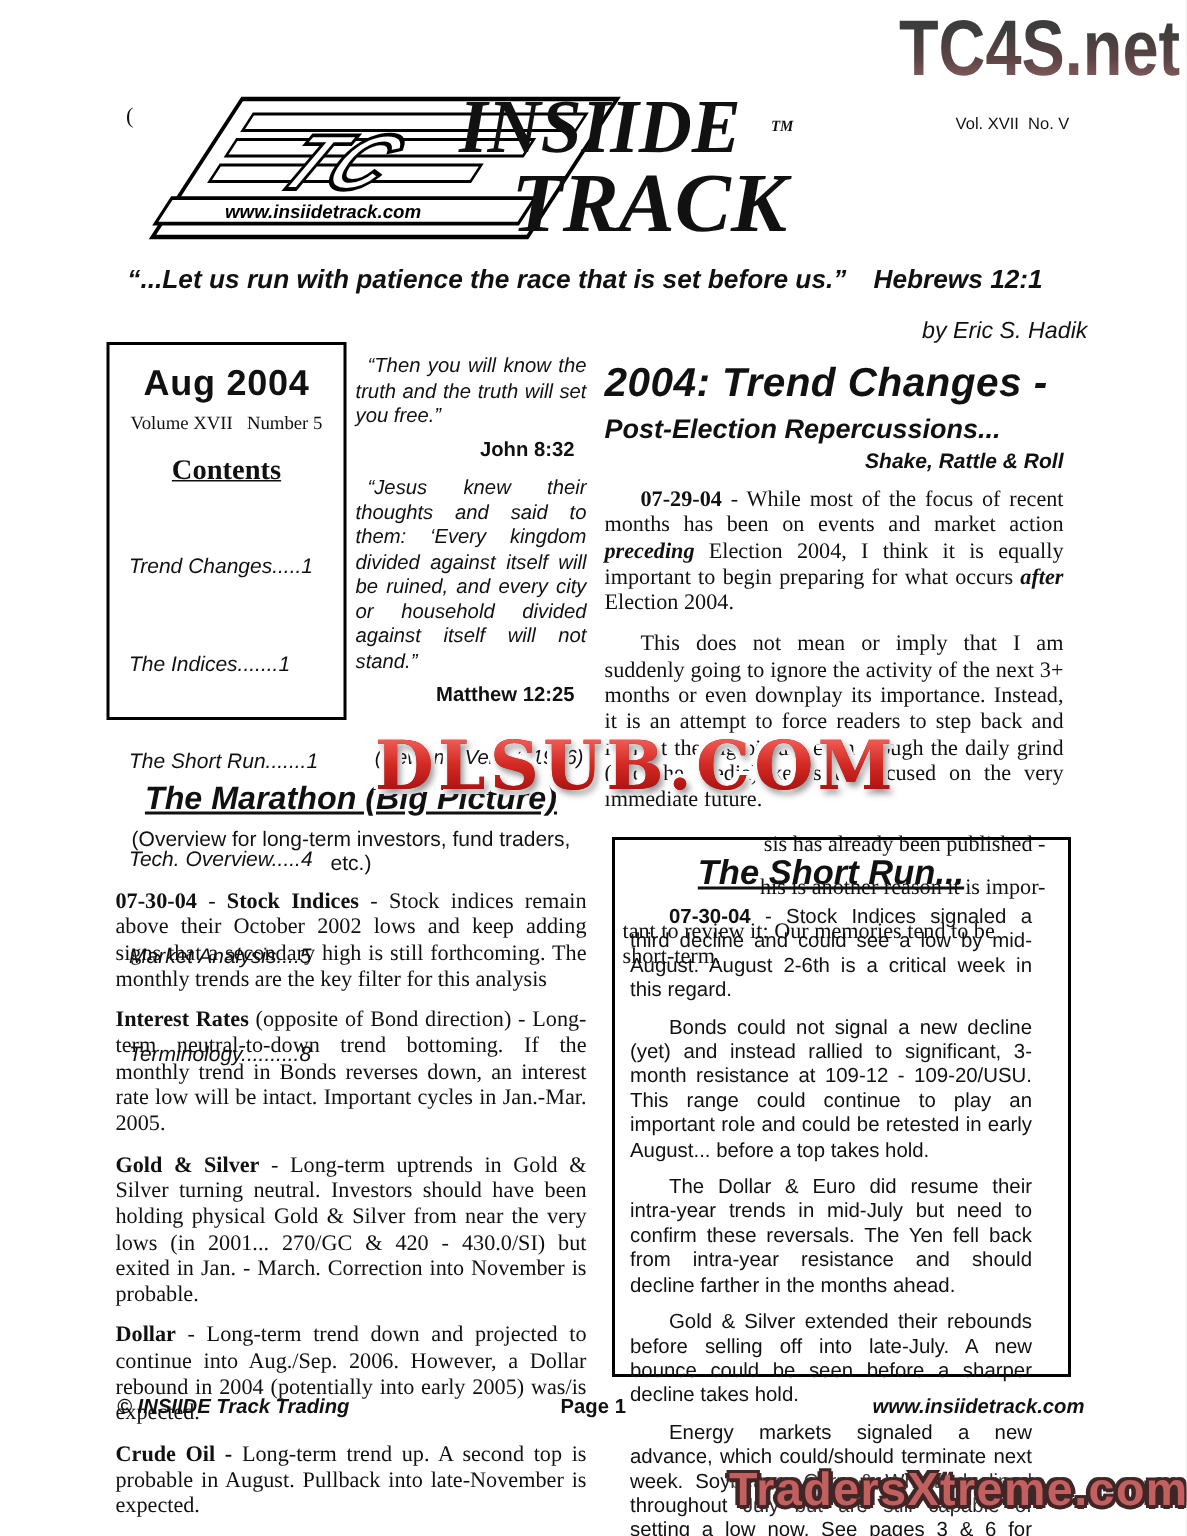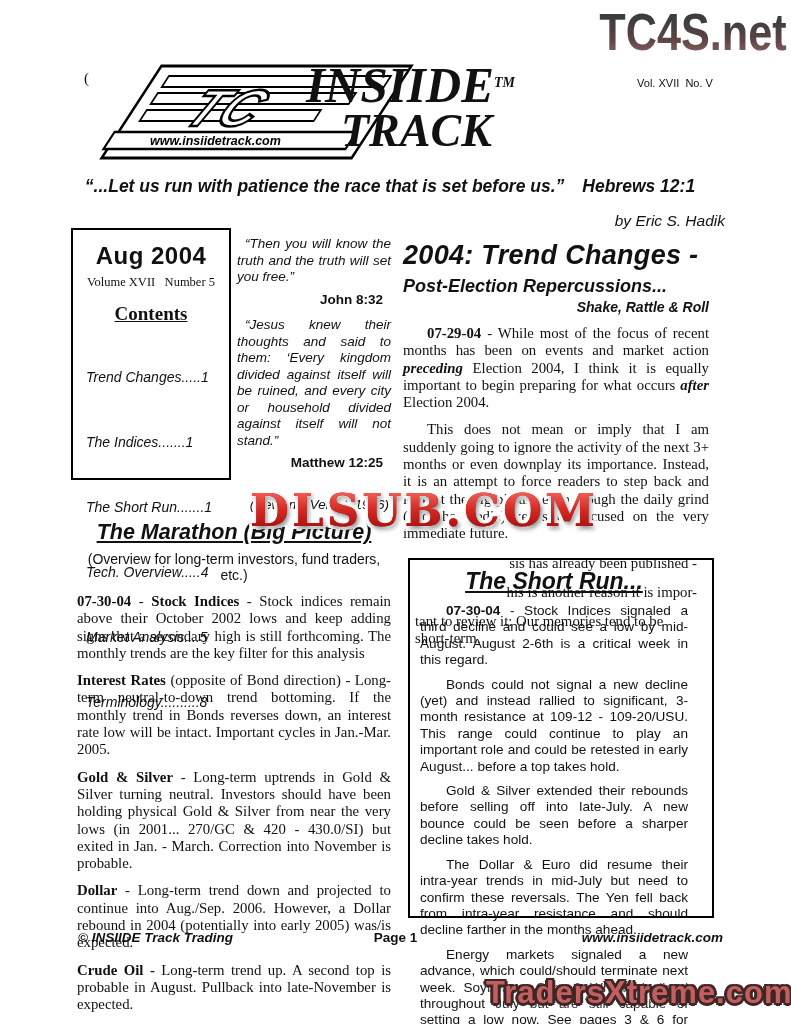--- a/index.html
+++ b/index.html
@@ -26,23 +26,23 @@
         color:#c25f5f;z-index:50;
         text-shadow:-2px -2px 0 #402626,2px -2px 0 #402626,-2px 2px 0 #402626,2px 2px 0 #402626,
                     0 3px 0 #402626,-3px 0 0 #402626,3px 0 0 #402626,
                     0 0 9px rgba(255,255,255,.95);}
 
   
   #paren{left:84px;top:70px;font-size:15px;font-family:"Liberation Serif",serif;}
   #logo-mark{left:98px;top:62px;}
   #logo-insiide{left:306px;top:56px;font-family:"Liberation Serif",serif;font-style:italic;
         font-weight:bold;font-size:49px;letter-spacing:0px;transform:scaleY(1.04);}
-  #logo-insiide .tm{font-size:14px;vertical-align:14px;letter-spacing:0;}
+  #logo-insiide .tm{font-size:10px;vertical-align:14px;letter-spacing:0;margin-left:20px;}
   #logo-track{left:341px;top:104px;font-family:"Liberation Serif",serif;font-style:italic;
-        font-weight:bold;font-size:46px;}
+        font-weight:bold;font-size:56px;}
   #volline{left:610px;top:77px;width:130px;font-size:11px;text-align:center;white-space:pre;}
   #verse{left:60px;top:176px;width:660px;text-align:center;font-weight:bold;font-style:italic;
         font-size:17.5px;}
   #verse .vref{margin-left:18px;}
   #byline{right:66px;top:212px;font-style:italic;font-size:15.5px;}
 
   
   #cbox{left:71px;top:228px;width:160px;height:252px;border:2px solid #000;box-sizing:border-box;
         text-align:center;}
   #cbox .month{margin-top:12px;font-weight:bold;font-size:24px;letter-spacing:.5px;}
@@ -164,22 +164,22 @@
     <p class="serifp"><span style="font-weight: bold;">Gold &amp; Silver</span><span> - Long-term uptrends in Gold &amp; Silver turning neutral.  Investors should have been holding physical Gold &amp; Silver from near the very lows (in 2001... 270/GC &amp; 420 - 430.0/SI) but exited in Jan. - March.  Correction into November is probable.</span></p>
     <p class="serifp"><span style="font-weight: bold;">Dollar</span><span> - Long-term trend down and projected to continue into Aug./Sep. 2006.  However, a Dollar rebound in 2004 (potentially into early 2005) was/is expected.</span></p>
     <p class="serifp"><span style="font-weight: bold;">Crude Oil -</span><span> Long-term trend up. A second top is probable in August.  Pullback into late-November is expected.</span></p>
     <p class="serifp"><span style="font-weight: bold;">Commodities</span><span> - Long-term trends up with several markets poised to reverse higher in August.</span></p>
   </div>
 
   <div class="abs" id="srbox">
     <div class="st">The Short Run...</div>
     <p class="sansp"><span style="font-weight: bold;">07-30-04</span><span> - Stock Indices signaled a third decline and could see a low by mid-August.  August 2-6th is a critical week in this regard.</span></p>
     <p class="sansp"><span>Bonds could not signal a new decline (yet) and instead rallied to significant, 3-month resistance at 109-12 - 109-20/USU.  This range could continue to play an important role and could be retested in early August... before a top takes hold.</span></p>
+    <p class="sansp"><span>The Dollar &amp; Euro did resume their intra-year trends in mid-July but need to confirm these reversals.  The Yen fell back from intra-year resistance and should decline farther in the months ahead.</span></p>
     <p class="sansp"><span>Gold &amp; Silver extended their rebounds before selling off into late-July.  A new bounce could be seen before a sharper decline takes hold.</span></p>
-    <p class="sansp"><span>The Dollar &amp; Euro did resume their intra-year trends in mid-July but need to confirm these reversals.  The Yen fell back from intra-year resistance and should decline farther in the months ahead.</span></p>
     <p class="sansp"><span>Energy markets signaled a new advance, which could/should terminate next week.  Soybeans, Corn &amp; Wheat declined throughout July but are still capable of setting a low now.  See pages 3 &amp; 6 for analysis &amp; outlooks for other ‘commodity’ markets.</span></p>
   </div>
 
   <div class="abs" id="dlsub-outline">DLSUB.COM</div>
   <div class="abs" id="dlsub">DLSUB.COM</div>
   <div class="abs" id="tradersx">TradersXtreme.com</div>
 
   <div class="abs" id="footer-copy">© INSIIDE Track Trading</div>
   <div class="abs" id="footer-page">Page 1</div>
   <div class="abs" id="footer-url">www.insiidetrack.com</div>

